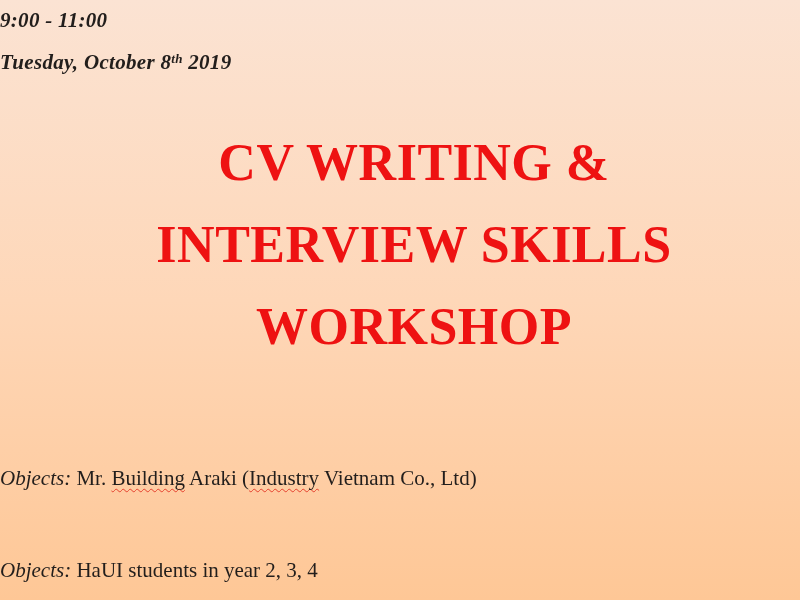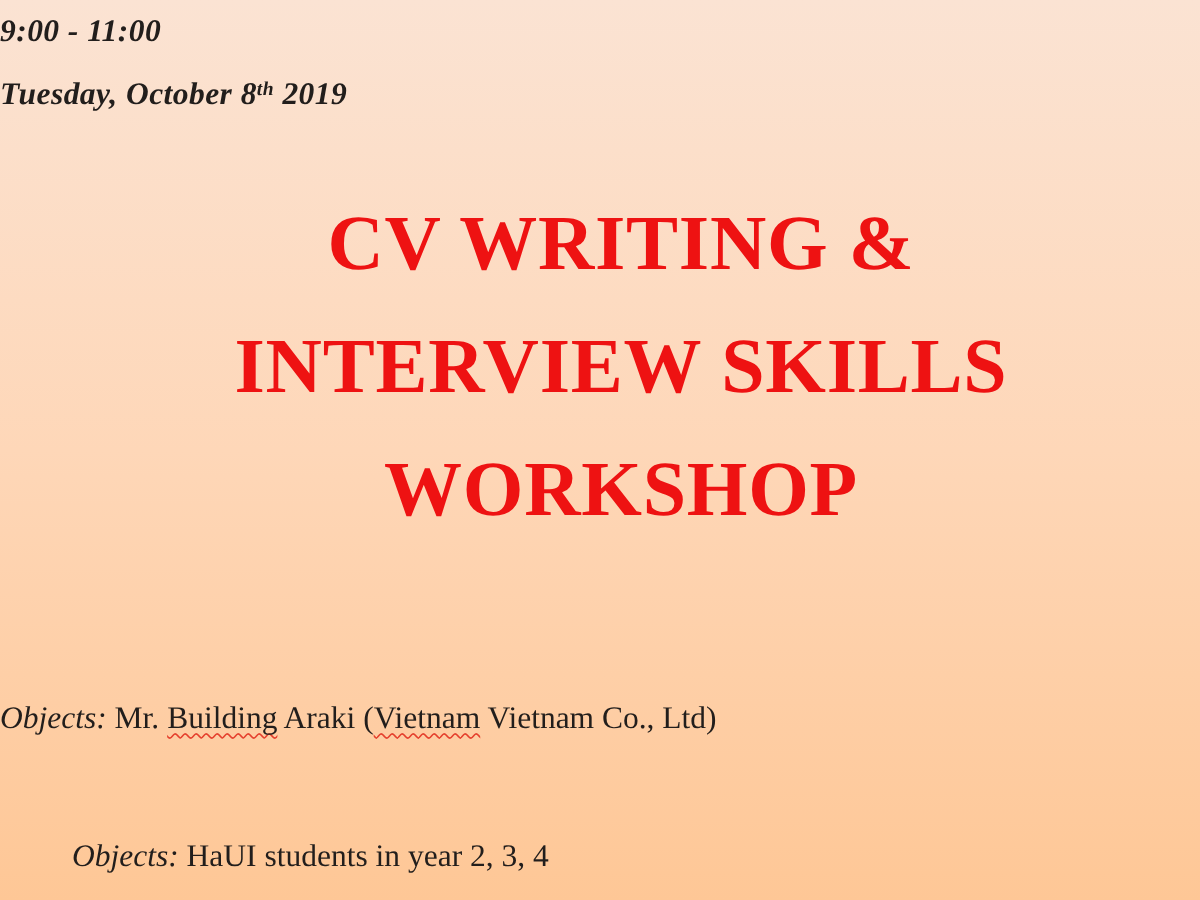--- a/index.html
+++ b/index.html
@@ -46,21 +46,21 @@
     color: var(--title-red, #ee1212);
     letter-spacing: 0.5px;
     padding-left: 28px;
   }
   .title-line { display: block; }
   .detail-line {
     font-size: 21px;
   }
   .speaker-line  { top: 466px; }
   .location-line { top: 513px; }
-  .objects-line  { top: 558px; padding-left: 48px; }
+  .objects-line  { top: 558px; }
   .detail-label {
     font-style: italic;
   }
   .sup {
     font-size: 0.62em;
     position: relative;
     top: -0.45em;
     vertical-align: baseline;
   }
   .spellcheck-flagged {
@@ -80,18 +80,18 @@
   <div class="centered-line header-line time-line">9:00 - 11:00</div>
 
   <div class="centered-line header-line date-line"><span>Tuesday, October 8</span><sup class="sup">th</sup><span> 2019</span></div>
 
   <h1 class="main-title">
     <span class="title-line">CV WRITING &amp;</span>
     <span class="title-line">INTERVIEW SKILLS</span>
     <span class="title-line">WORKSHOP</span>
   </h1>
 
-  <div class="centered-line detail-line speaker-line"><span class="detail-label">Objects:</span><span> Mr. </span><span class="spellcheck-flagged">Building</span><span> Araki (</span><span class="spellcheck-flagged">Vietnam</span><span> Vietnam Co., Ltd)</span></div>
+  <div class="centered-line detail-line speaker-line"><span class="detail-label">Objects:</span><span> Mr. </span><span class="spellcheck-flagged">Building</span><span> Araki (</span><span class="spellcheck-flagged">Industry</span><span> Vietnam Co., Ltd)</span></div>
 
 
   <div class="centered-line detail-line objects-line"><span class="detail-label">Objects:</span><span> HaUI students in year 2, 3, 4</span></div>
 
 </div>
 
 </body></html>

